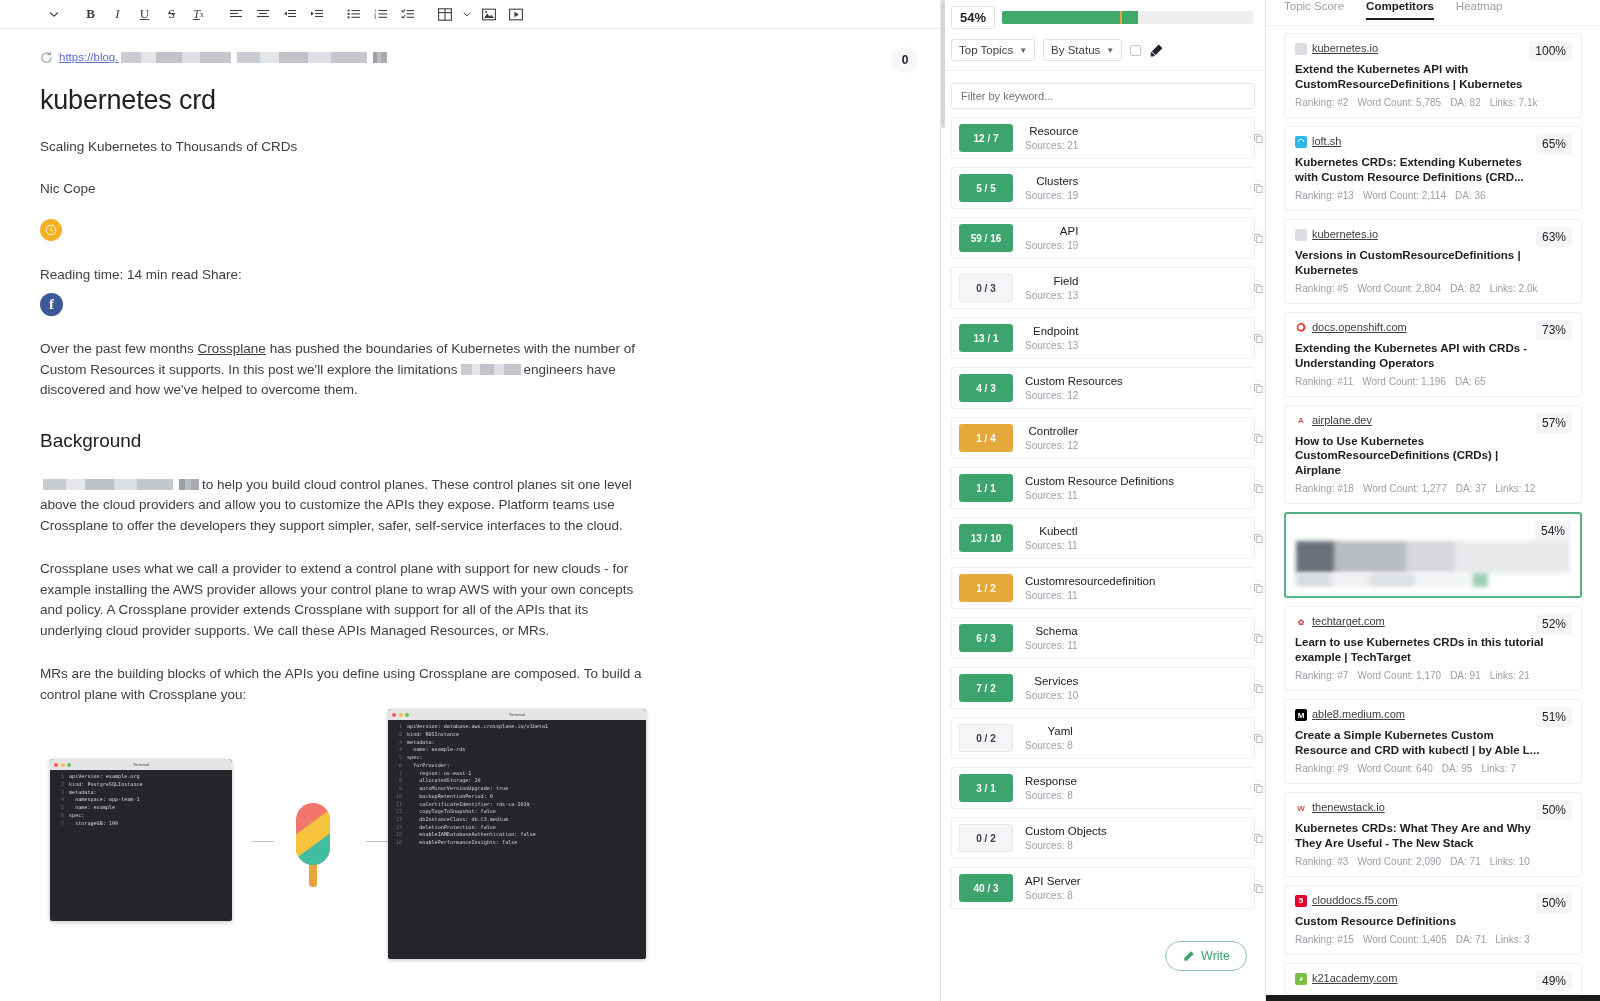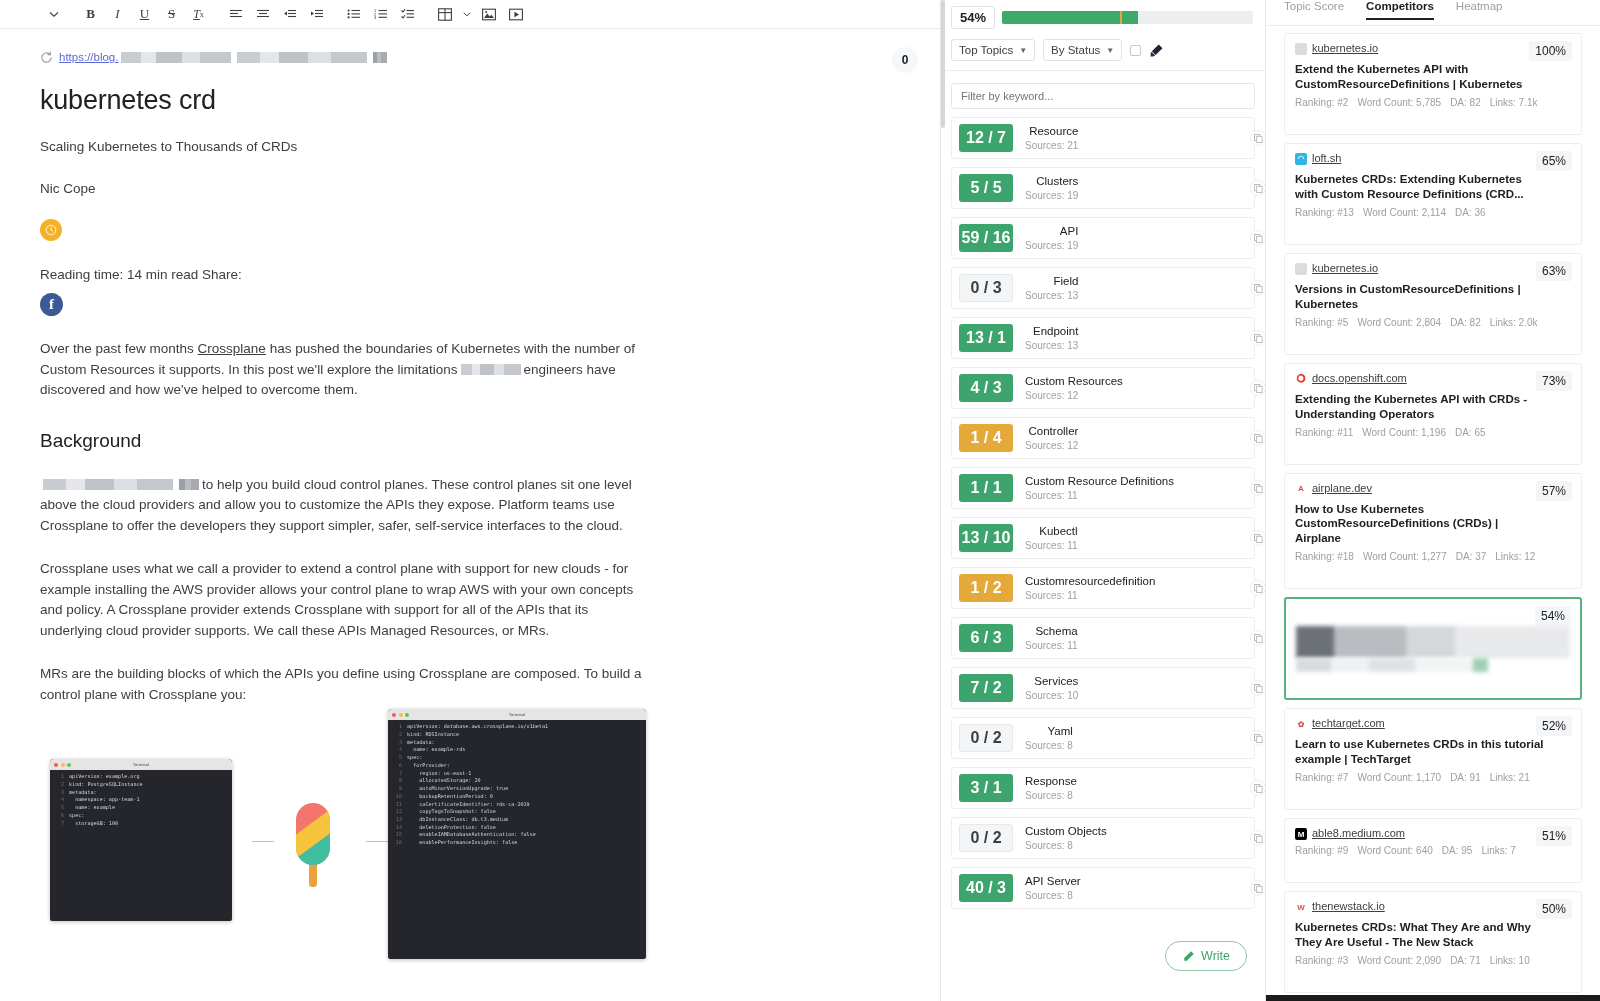--- a/index.html
+++ b/index.html
@@ -190,21 +190,21 @@
   .topic-row {
     display: flex; align-items: center;
     border: 1px solid #eceef0; border-radius: 3px;
     height: 42px; margin-bottom: 8px; background: #fff;
     position: relative;
     cursor: pointer;
   }
   .tchip {
     width: 54px; height: 28px; margin-left: 7px; border-radius: 3px;
     display: flex; align-items: center; justify-content: center;
-    font-size: 16px; font-weight: 700; color: #fff;
+    font-size: 10px; font-weight: 700; color: #fff;
     flex: 0 0 54px;
   }
   .tchip.green { background: #3ca46c; }
   .tchip.amber { background: #e5a93a; }
   .tchip.grey { background: #f4f5f6; color: #3c4043; border: 1px solid #e6e8ea; }
   .tmeta { margin-left: 12px; }
   .tname { font-size: 11.5px; color: #202124; line-height: 1.25; text-align: right; }
   .tsrc { font-size: 10px; color: #9aa0a6; line-height: 1.3; }
   .copy-ic {
     position: absolute; right: -12px; top: 50%; transform: translateY(-50%);
@@ -240,21 +240,21 @@
     padding-bottom: 7px; position: relative;
   }
   .rp-tab.active { color: #202124; font-weight: 700; }
   .rp-tab.active::after {
     content: ""; position: absolute; left: 0; right: 0; bottom: -1px;
     height: 2px; background: #202124;
   }
   .comp-list { padding: 7px 18px 0 18px; }
   .comp-card {
     border: 1px solid #eceef0; border-radius: 3px;
-    padding: 8px 10px 26px 10px;
+    padding: 8px 10px 9px 10px;
     margin-bottom: 8px;
     position: relative;
     background: #fff;
     cursor: pointer;
   }
   .comp-card.selected { border: 2px solid #55b37f; }
   .comp-head { display: flex; align-items: flex-start; }
   .favicon {
     width: 12px; height: 12px; border-radius: 2px;
     margin-right: 5px; flex: 0 0 12px;
@@ -840,20 +840,21 @@
           <div class="pct">52%</div>
           <div class="comp-title">Learn to use Kubernetes CRDs in this tutorial example | TechTarget</div>
           <div class="comp-stats"><span>Ranking: #7</span><span>Word Count: 1,170</span><span>DA: 91</span><span>Links: 21</span></div>
         </div>
         <div class="comp-card">
           <div class="comp-head">
             <div class="favicon" style="background: rgb(0, 0, 0);">M</div>
             <a class="domain">able8.medium.com</a>
           </div>
           <div class="pct">51%</div>
+          <div class="comp-title">Create a Simple Kubernetes Custom Resource and CRD with kubectl | by Able L...</div>
           <div class="comp-stats"><span>Ranking: #9</span><span>Word Count: 640</span><span>DA: 95</span><span>Links: 7</span></div>
         </div>
         <div class="comp-card">
           <div class="comp-head">
             <div class="favicon" style="background: rgb(255, 255, 255); color: rgb(217, 83, 79);">W</div>
             <a class="domain">thenewstack.io</a>
           </div>
           <div class="pct">50%</div>
           <div class="comp-title">Kubernetes CRDs: What They Are and Why They Are Useful - The New Stack</div>
           <div class="comp-stats"><span>Ranking: #3</span><span>Word Count: 2,090</span><span>DA: 71</span><span>Links: 10</span></div>

